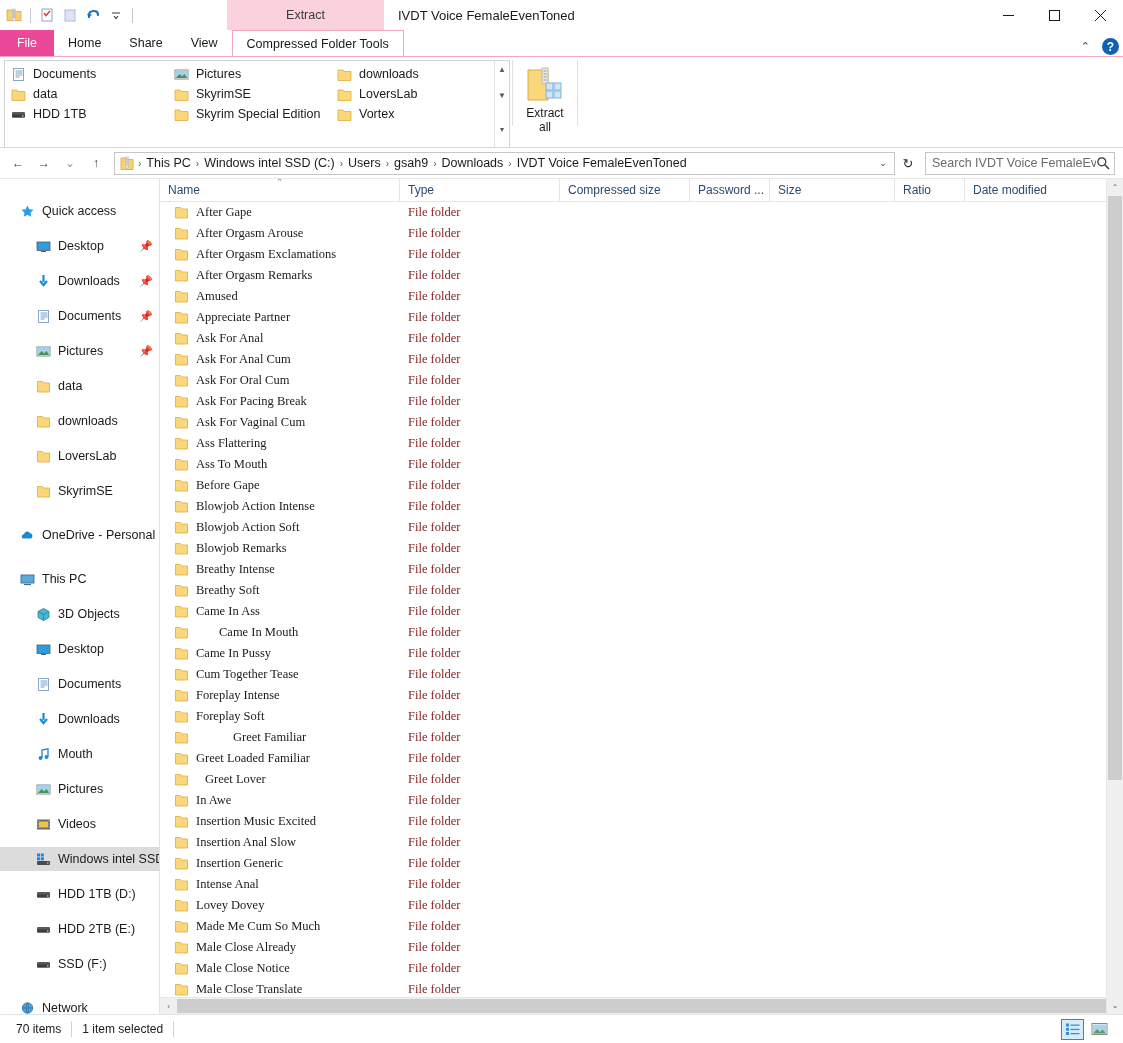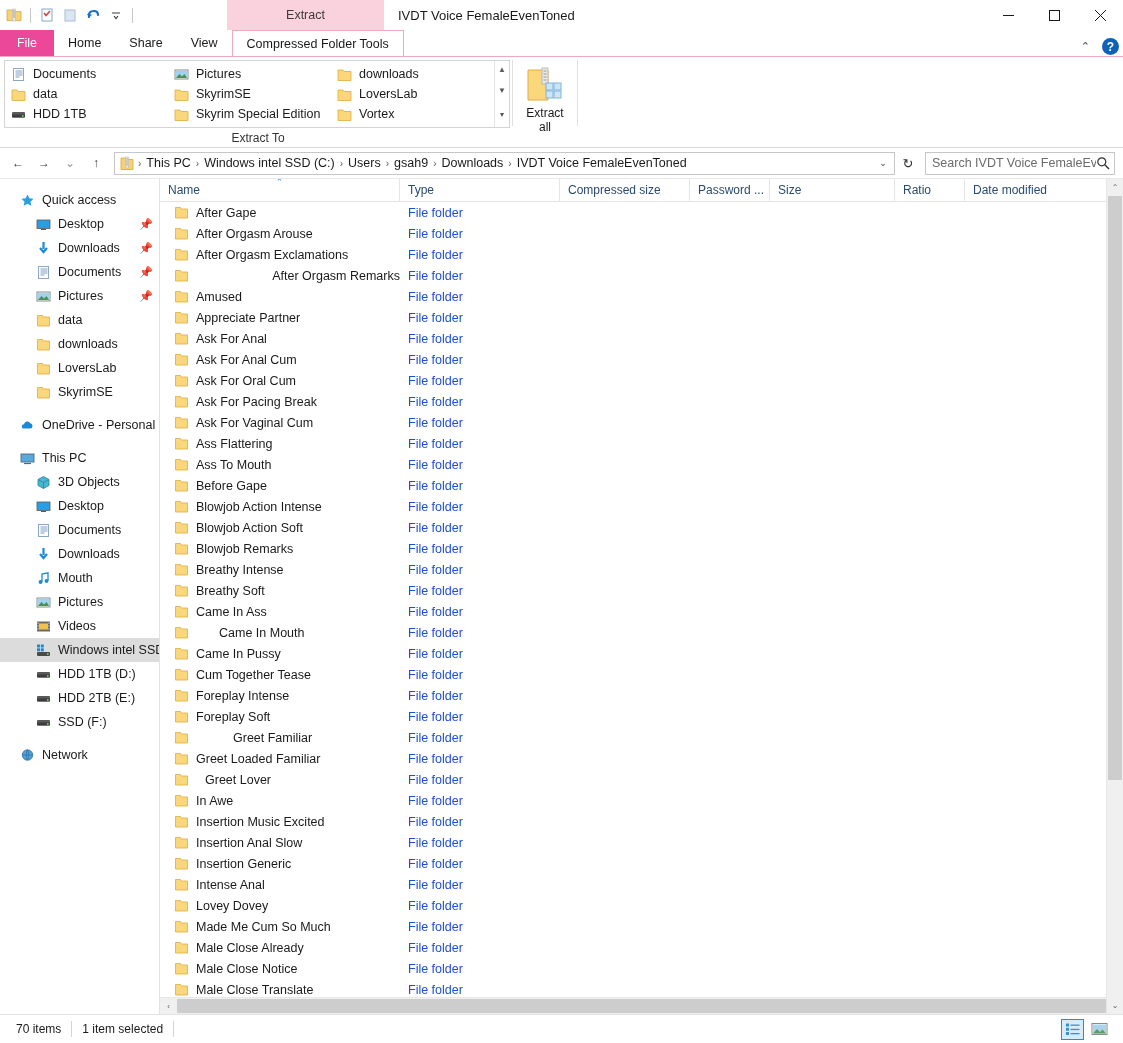--- a/index.html
+++ b/index.html
@@ -99,40 +99,40 @@
   }
   .searchbox input::placeholder { color: #6b6b6b; }
 
   
   .main { flex: 1; display: flex; min-height: 0; border-top: 1px solid #e8e8e8; }
 
   
   .navpane { width: 160px; border-right: 1px solid #e2e2e2; padding-top: 9px; overflow: hidden; background:#fff; }
   .nav-item {
     height: 24px; display: flex; align-items: center; gap: 7px; padding-right: 6px;
-    font-size: 12.5px; color: #1a1a1a; white-space: nowrap; position: relative;
+    font-size: 12.5px; color: #1a1a1a; white-space: nowrap; position: relative; margin-top: 11px;
   }
   .nav-item.sel { background: #dcdcdc; }
   .nav-lvl0 { padding-left: 20px; }
   .nav-lvl1 { padding-left: 36px; }
   .nav-gap { height: 9px; }
   .pin { margin-left: auto; color: #9a9a9a; font-size: 11px; }
 
   
   .listarea { flex: 1; display: flex; flex-direction: column; min-width: 0; position: relative; }
   .colhdr { height: 23px; display: flex; align-items: stretch; border-bottom: 1px solid #e5e5e5; background:#fff; position:relative; }
   .col {
     display: flex; align-items: center; padding: 0 8px; font-size: 12px; color: #2b4a6f;
     border-right: 1px solid #e5e5e5; position: relative; overflow: hidden; white-space: nowrap;
   }
   .sort-caret { position: absolute; top: 0; left: 0; right: 0; text-align: center; font-size: 9px; color: #5b8ec4; line-height: 7px; }
   .rows { flex: 1; overflow: hidden; position: relative; }
-  .row { height: 21px; display: flex; align-items: center; font-size: 12.5px; white-space: nowrap; }
+  .row { height: 21px; display: flex; align-items: center; font-size: 12.5px; white-space: nowrap; font-family: Liberation Serif, serif; }
   .cell-name { display: flex; align-items: center; gap: 7px; padding-left: 14px; color: #1a1a1a; overflow: hidden; }
-  .cell-type { color: #1d4ed8; overflow: hidden; }
+  .cell-type { color: #7f1d1d; overflow: hidden; }
 
   
   .vsb { position: absolute; right: 0; top: 0; bottom: 0; width: 17px; background: #f0f0f0; border-left: 1px solid #e7e7e7; }
   .sb-arrow { height: 17px; display: flex; align-items: center; justify-content: center; font-size: 8px; color: #606060; }
   .vthumb { position: absolute; left: 1px; right: 1px; background: #cdcdcd; }
   .hsb { height: 17px; background: #f0f0f0; display: flex; align-items: stretch; border-top:1px solid #e7e7e7; }
   .hsb-arrow { width: 17px; display: flex; align-items: center; justify-content: center; font-size: 8px; color: #606060; }
   .hthumb { background: #cdcdcd; margin: 1px 0; }
 
   
@@ -310,21 +310,20 @@
               <span>Vortex</span>
             </div>
           </div>
         </div>
         <div class="gal-scroll">
           <div class="sb-arrow">▲</div>
           <div class="gal-sb">▼</div>
           <div class="gal-sb">▾</div>
         </div>
       </div>
-      <div class="grp-label">Extract To</div>
     </div>
 
     <div class="grp-div"></div>
 
     <div class="grp-extractall">
       <div class="big-btn">
         <span>
           <svg width="40" height="42" viewBox="0 0 40 42">
             <path d="M3 6h20v30H3z" fill="#fbd77b" stroke="#e0ac3f" stroke-width="1"></path>
             <rect x="17" y="4" width="6" height="16" fill="#e8e8e8" stroke="#b0b0b0" stroke-width="0.8"></rect>
@@ -670,21 +669,21 @@
               <span>
                 <svg width="15" height="15" viewBox="0 0 15 15">
                   <path d="M1.5 2.5h5l1 1.5h6v9h-12z" fill="#fbd77b" stroke="#e0ac3f" stroke-width="0.8"></path>
                 </svg>
               </span>
               <span>After Orgasm Exclamations</span>
             </div>
             <div class="cell-type" style="width: 160px; padding-left: 8px;">File folder</div>
           </div>
           <div class="row">
-            <div class="cell-name" style="width: 240px; justify-content: space-between;">
+            <div class="cell-name" style="width: 240px;">
               <span>
                 <svg width="15" height="15" viewBox="0 0 15 15">
                   <path d="M1.5 2.5h5l1 1.5h6v9h-12z" fill="#fbd77b" stroke="#e0ac3f" stroke-width="0.8"></path>
                 </svg>
               </span>
               <span>After Orgasm Remarks</span>
             </div>
             <div class="cell-type" style="width: 160px; padding-left: 8px;">File folder</div>
           </div>
           <div class="row">

